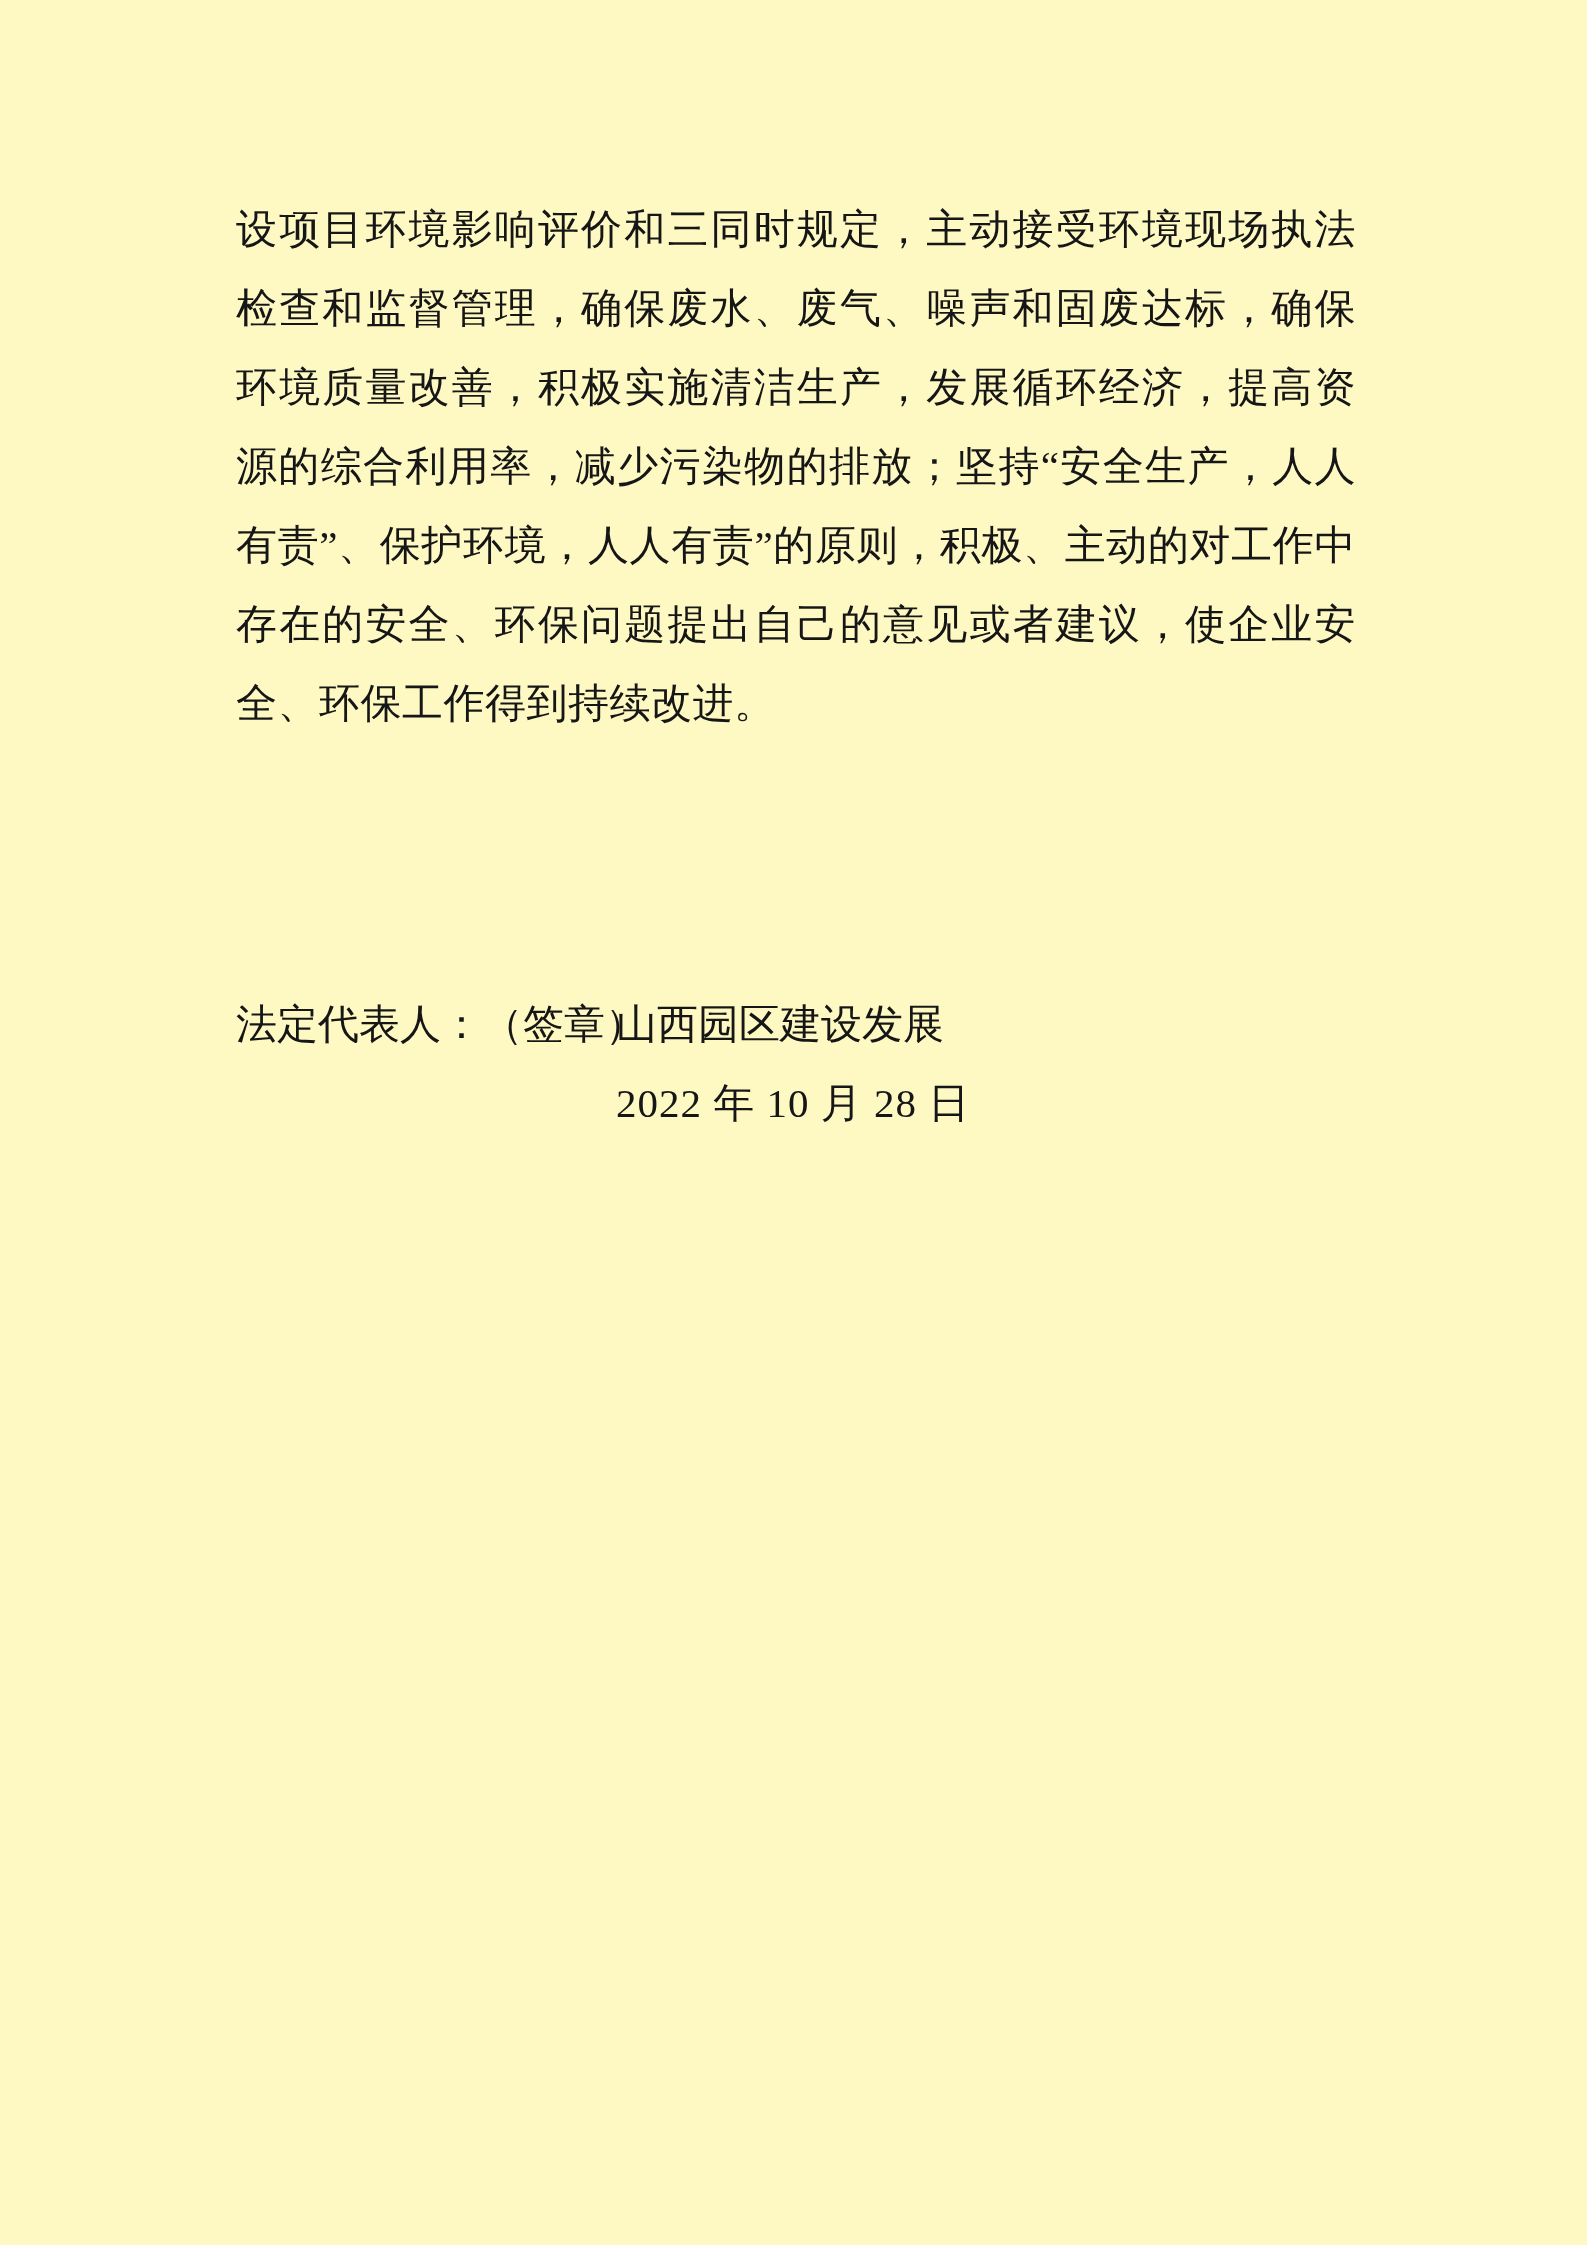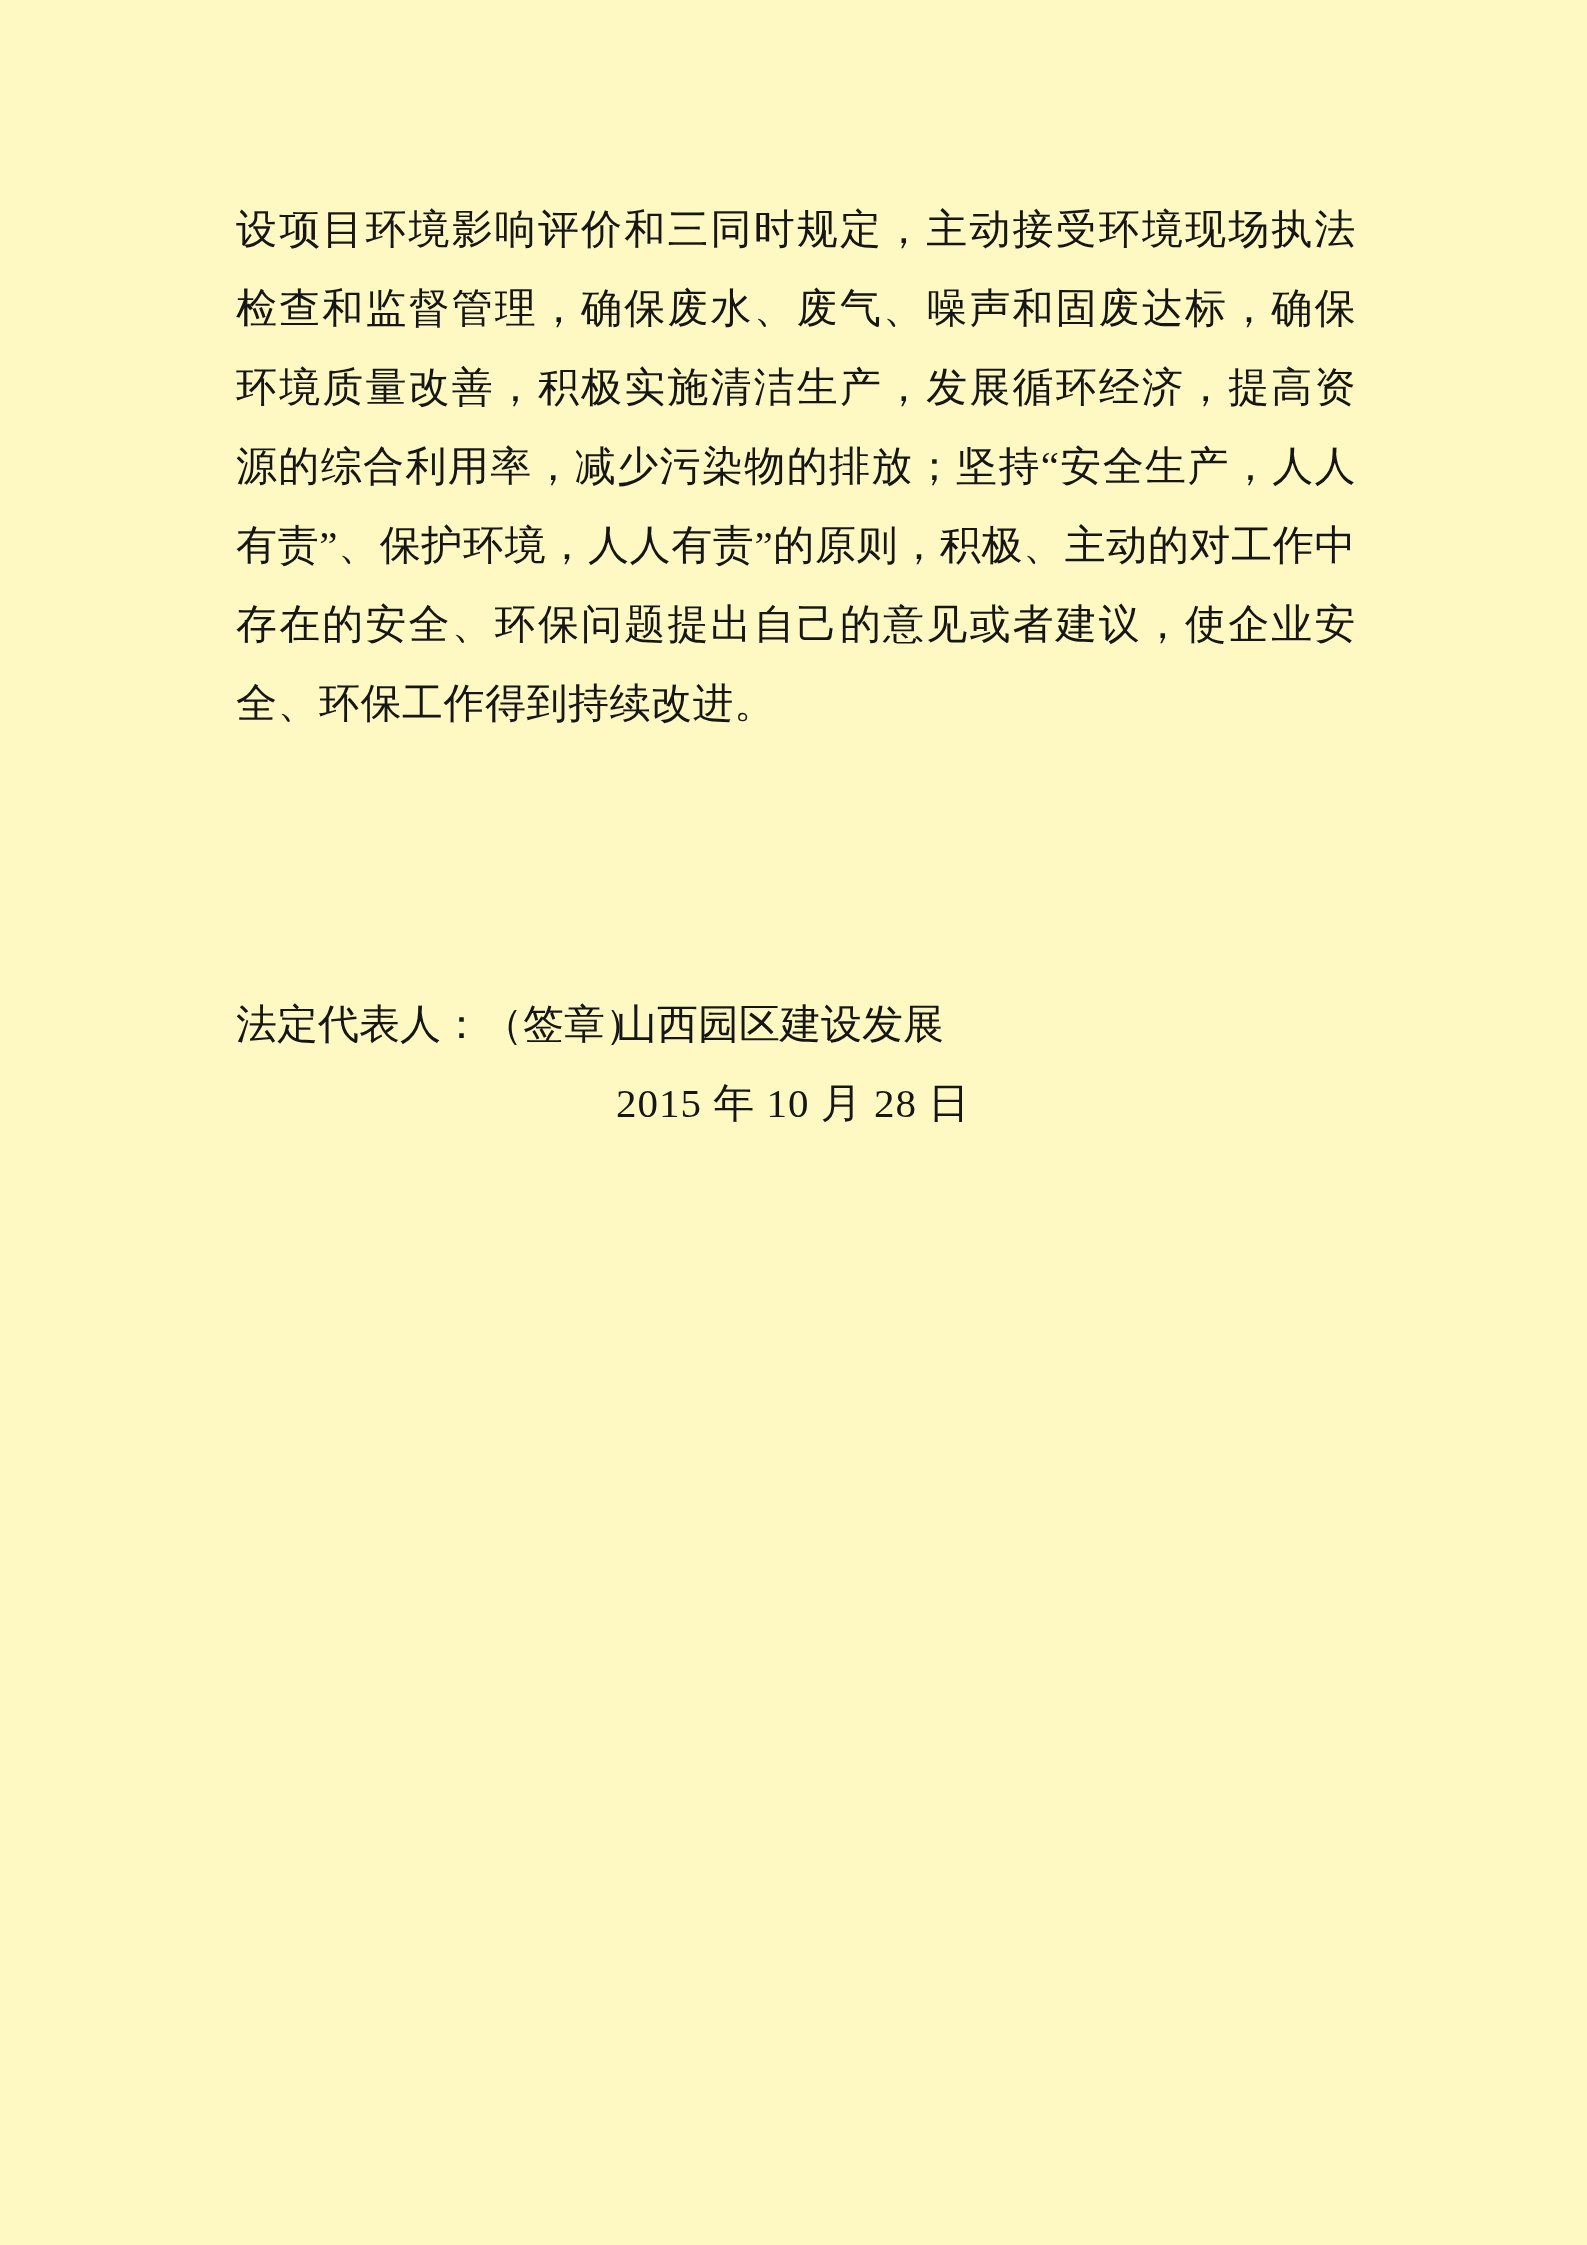--- a/index.html
+++ b/index.html
@@ -72,16 +72,16 @@
 
 <div class="page">
 
   <div class="body-text">设项目环境影响评价和三同时规定，主动接受环境现场执法检查和监督管理，确保废水、废气、噪声和固废达标，确保环境质量改善，积极实施清洁生产，发展循环经济，提高资源的综合利用率，减少污染物的排放；坚持“安全生产，人人有责”、保护环境，人人有责”的原则，积极、主动的对工作中存在的安全、环保问题提出自己的意见或者建议，使企业安全、环保工作得到持续改进。</div>
 
   <div class="signature-block">
     <div class="sig-row">
       <div class="sig-left">法定代表人：（签章）</div>
       <div class="sig-right">山西园区建设发展</div>
     </div>
-    <div class="sig-line-3">2015 年 10 月 28 日</div>
+    <div class="sig-line-3">2022 年 10 月 28 日</div>
   </div>
 
 </div>
 
 </body></html>

